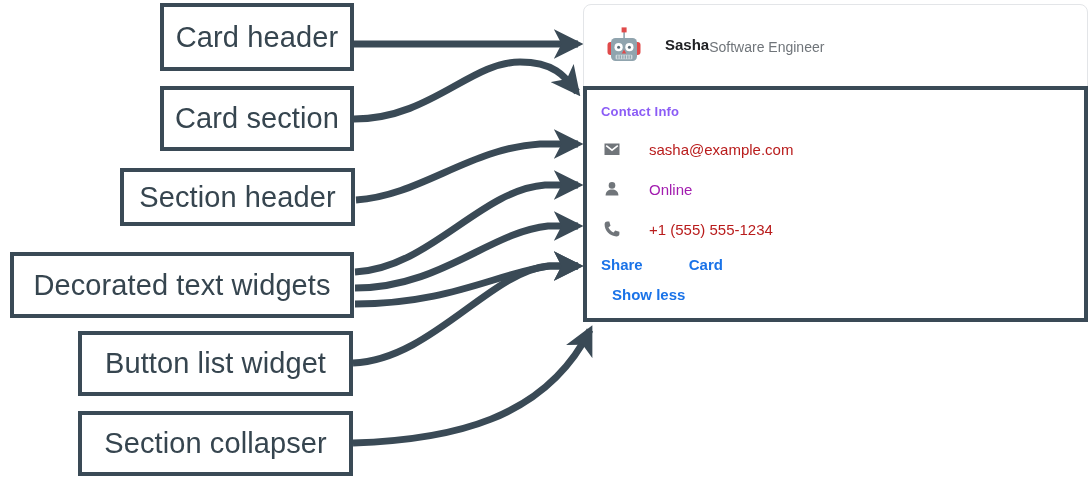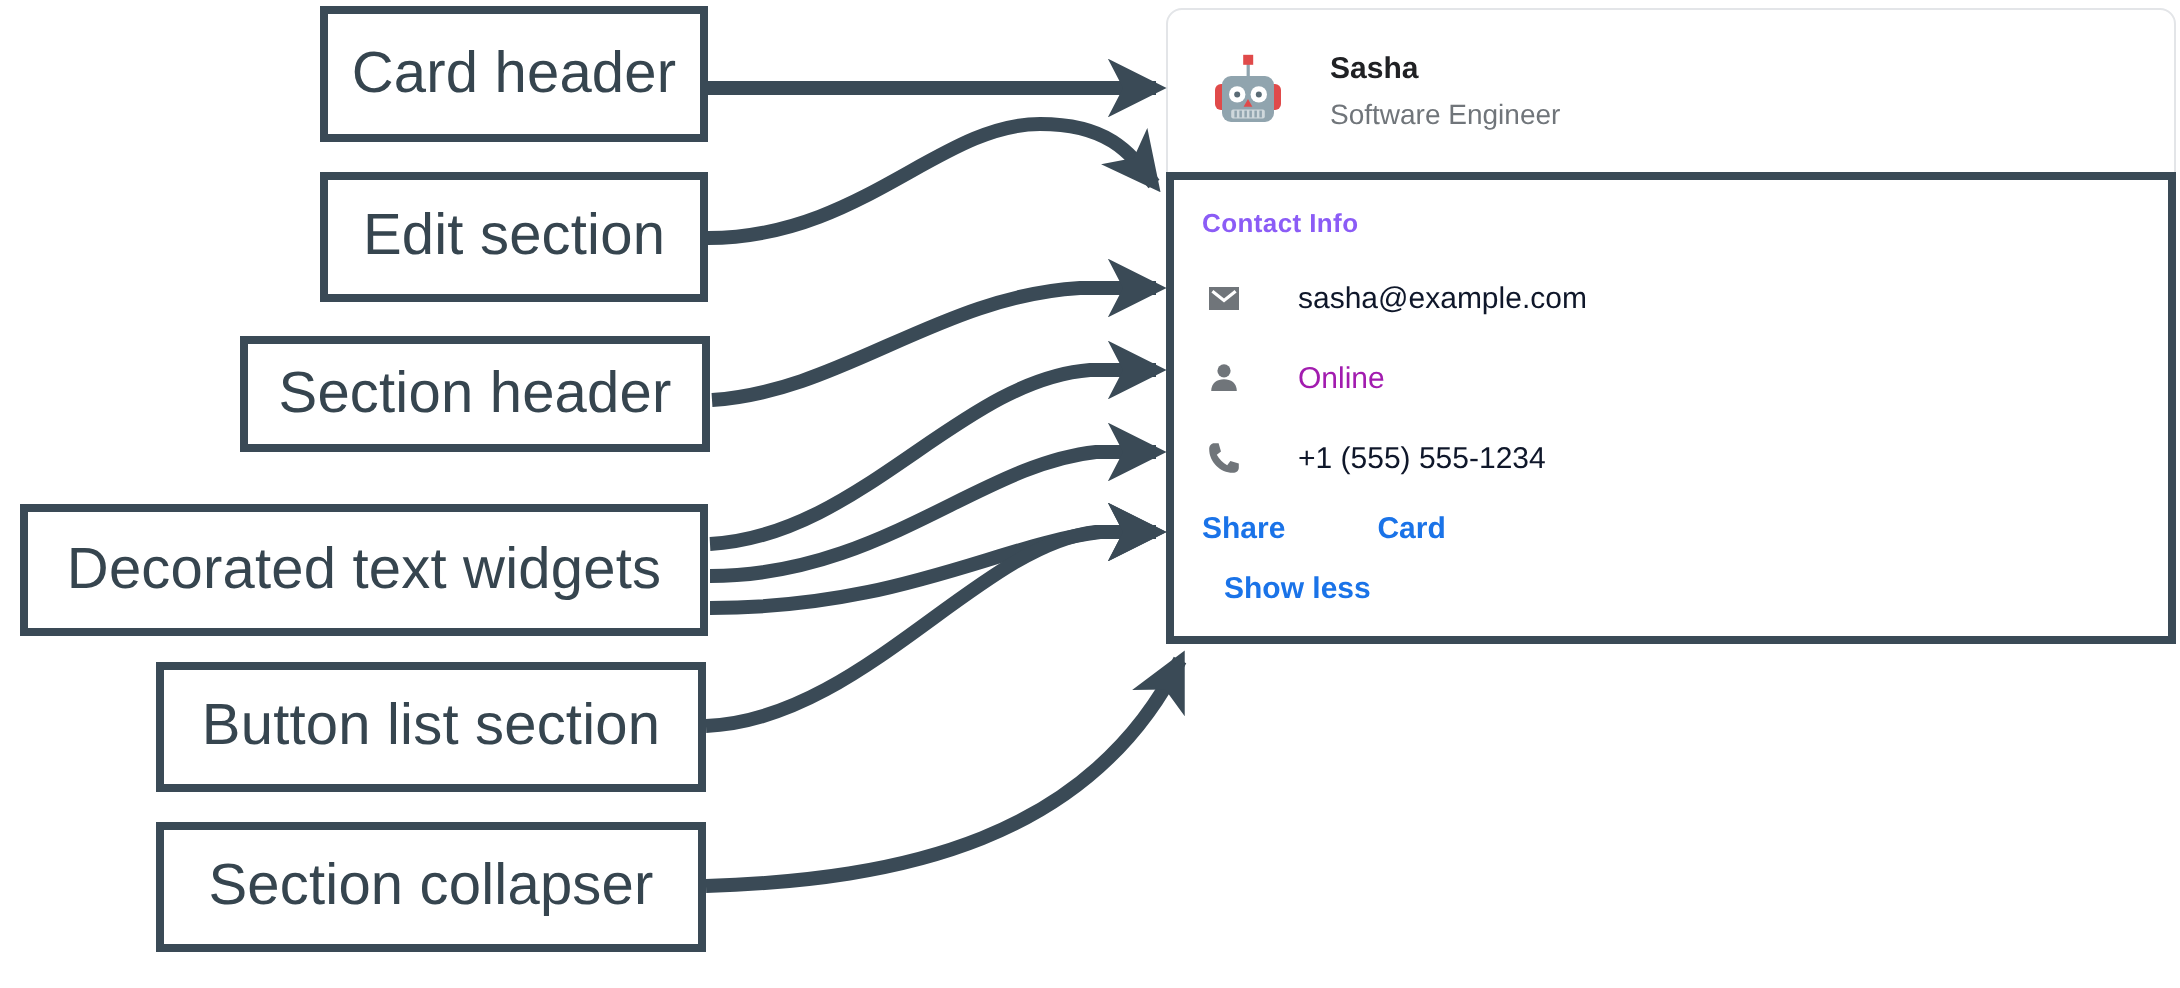--- a/index.html
+++ b/index.html
@@ -50,21 +50,21 @@
     position:absolute;left:583px;top:4px;width:505px;height:84px;
     box-sizing:border-box;
     display:flex;align-items:center;
     padding-left:18px;
     z-index:5;
   }
   .avatar{
     width:46px;height:46px;flex:0 0 46px;margin-right:18px;position:relative;
   }
   .avatar svg{display:block;width:46px;height:46px;}
-  .hdr-text{display:flex;flex-direction:column;justify-content:center;}
+  .hdr-text{display:flex;flex-direction:row;justify-content:center;}
   .hdr-title{font-size:15px;font-weight:bold;color:#202124;line-height:1.35;}
   .hdr-sub{font-size:14px;color:#70757a;line-height:1.45;margin-top:2px;}
 
   
   #card-section{
     position:absolute;
     left:583px; top:86px;
     width:505px; height:236px;
     box-sizing:border-box;
     border:4px solid #3a4a56;
@@ -74,21 +74,21 @@
   #section-header{
     position:absolute;left:14px;top:14px;
     font-size:13px;font-weight:bold;color:#8b5cf6;letter-spacing:0.2px;
   }
   .row{
     position:absolute;left:14px;
     display:flex;align-items:center;
   }
   .row .ico{width:22px;height:22px;flex:0 0 22px;margin-right:26px;display:flex;align-items:center;justify-content:center;}
   .row .ico svg{display:block;}
-  .row .txt{font-size:15px;color:#0f172a;line-height:1;}
+  .row .txt{font-size:15px;color:#b91c1c;line-height:1;}
   .txt.online{color:#a21caf;}
   #row-email{top:48px;}
   #row-status{top:88px;}
   #row-phone{top:128px;}
 
   #button-list{
     position:absolute;left:14px;top:167px;
     display:flex;align-items:center;
   }
   #button-list .btn{
@@ -131,33 +131,33 @@
 
       <path d="M 353 443 C 450 440, 545 420, 590 330"></path>
     </g>
   </svg>
 
   <div class="callout" id="cb-card-header">
     <span>Card header</span>
   </div>
 
   <div class="callout" id="cb-card-section">
-    <span>Edit section</span>
+    <span>Card section</span>
   </div>
 
   <div class="callout" id="cb-section-header">
     <span>Section header</span>
   </div>
 
   <div class="callout" id="cb-decorated">
     <span>Decorated text widgets</span>
   </div>
 
   <div class="callout" id="cb-button-list">
-    <span>Button list section</span>
+    <span>Button list widget</span>
   </div>
 
   <div class="callout" id="cb-section-collapser">
     <span>Section collapser</span>
   </div>
 
   <div id="card"></div>
 
   <div id="card-header">
     <div class="avatar">

